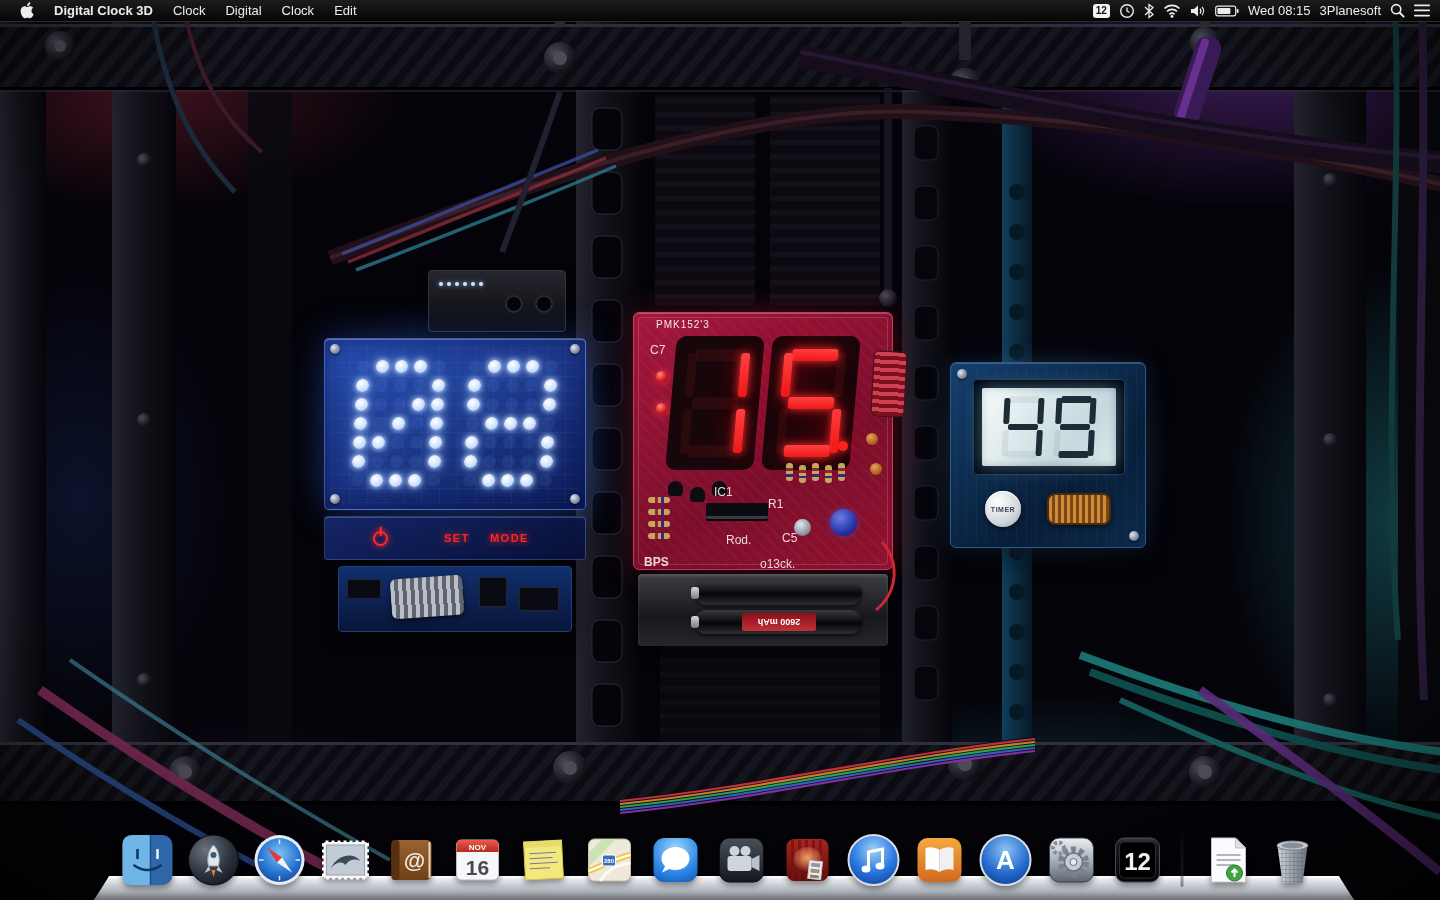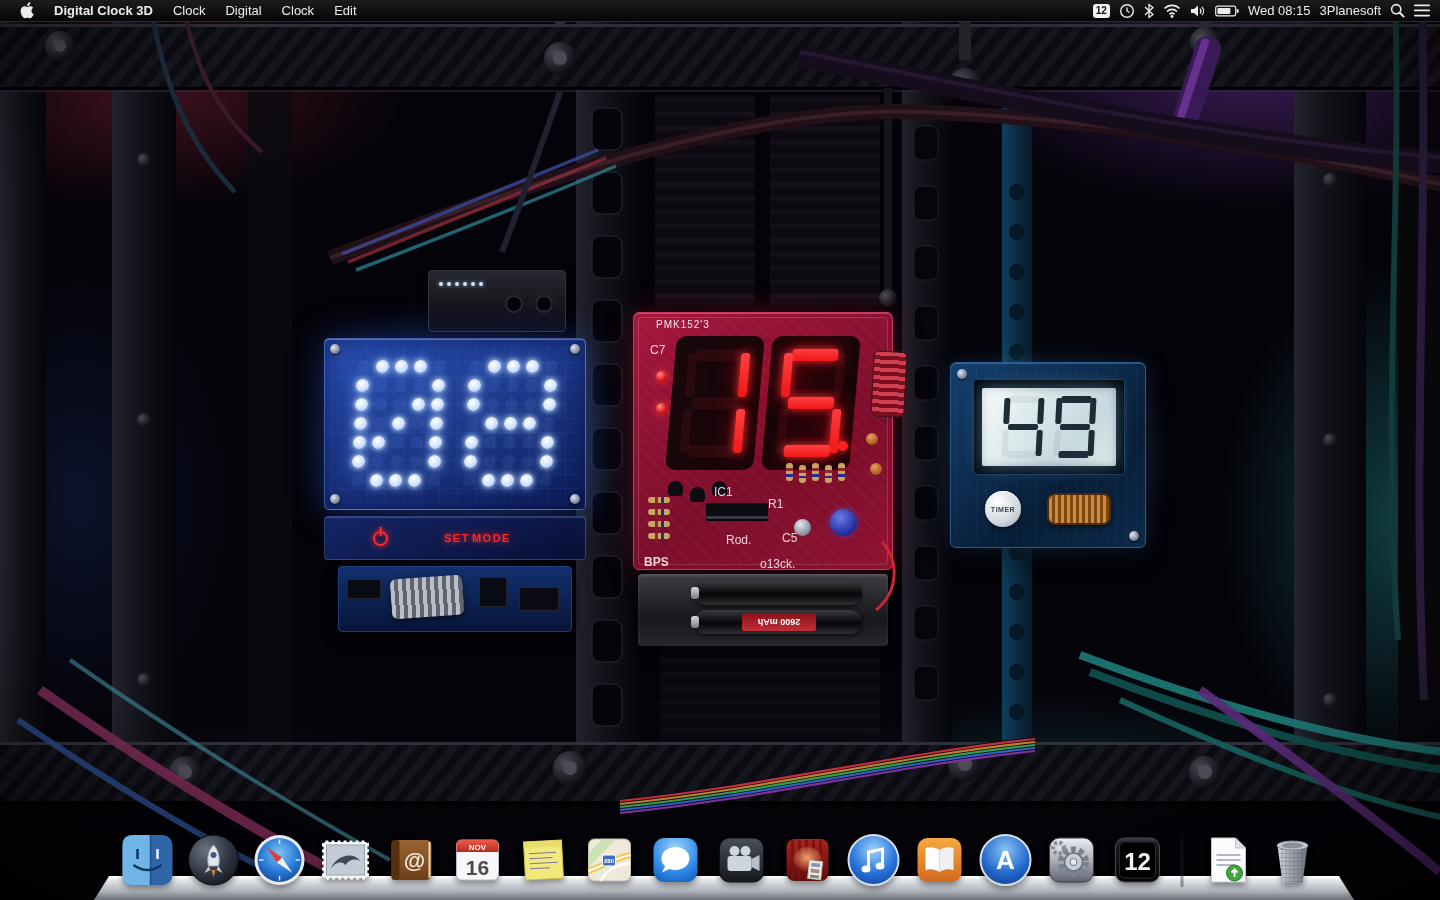--- a/index.html
+++ b/index.html
@@ -49,21 +49,21 @@
  box-shadow:0 0 5px #cfe4ff,0 0 12px rgba(150,190,255,.9)}
 .dh-controls{position:absolute;left:6px;top:250px;width:262px;height:44px;border-radius:4px;
  background:linear-gradient(155deg,rgba(22,40,110,.92),rgba(8,16,56,.95));
  border:1px solid rgba(140,170,255,.25);display:flex;align-items:center;box-shadow:inset 0 1px 0 rgba(255,255,255,.18)}
 .pwr{position:relative;width:15px;height:15px;border:2px solid #ff2a2a;border-radius:50%;margin-left:48px;
  box-shadow:0 0 7px rgba(255,40,40,.8), inset 0 0 4px rgba(255,40,40,.5)}
 .pwr::before{content:"";position:absolute;left:50%;top:-6px;transform:translateX(-50%);width:2.5px;height:9px;
  background:#ff2a2a;box-shadow:0 0 5px rgba(255,40,40,.9)}
 .ctl-label{color:#ff2525;font-size:11px;font-weight:bold;letter-spacing:1.5px;text-shadow:0 0 7px rgba(255,50,50,.9)}
 .ctl-set{margin-left:56px}
-.ctl-mode{margin-left:2px}
+.ctl-mode{margin-left:20px}
 .dh-pcb{position:absolute;left:20px;top:300px;width:234px;height:66px;border-radius:4px;overflow:hidden;
  background:linear-gradient(180deg,#11306e,#081538);border:1px solid #1d3f80;box-shadow:0 6px 14px rgba(0,0,0,.6)}
 .ribbon{position:absolute;left:52px;top:10px;width:72px;height:40px;border-radius:6px;
  background:repeating-linear-gradient(90deg,#b9bec8 0 4px,#5f646e 4px 8px);transform:rotate(-4deg);
  box-shadow:0 2px 5px rgba(0,0,0,.6)}
 .chip{position:absolute;background:#0a0a12;border:1px solid #252532;border-radius:2px}
 
 
 .dev-min{left:630px;top:288px;width:266px;height:362px}
 .dc-board{position:absolute;left:3px;top:24px;width:260px;height:258px;border-radius:6px;

